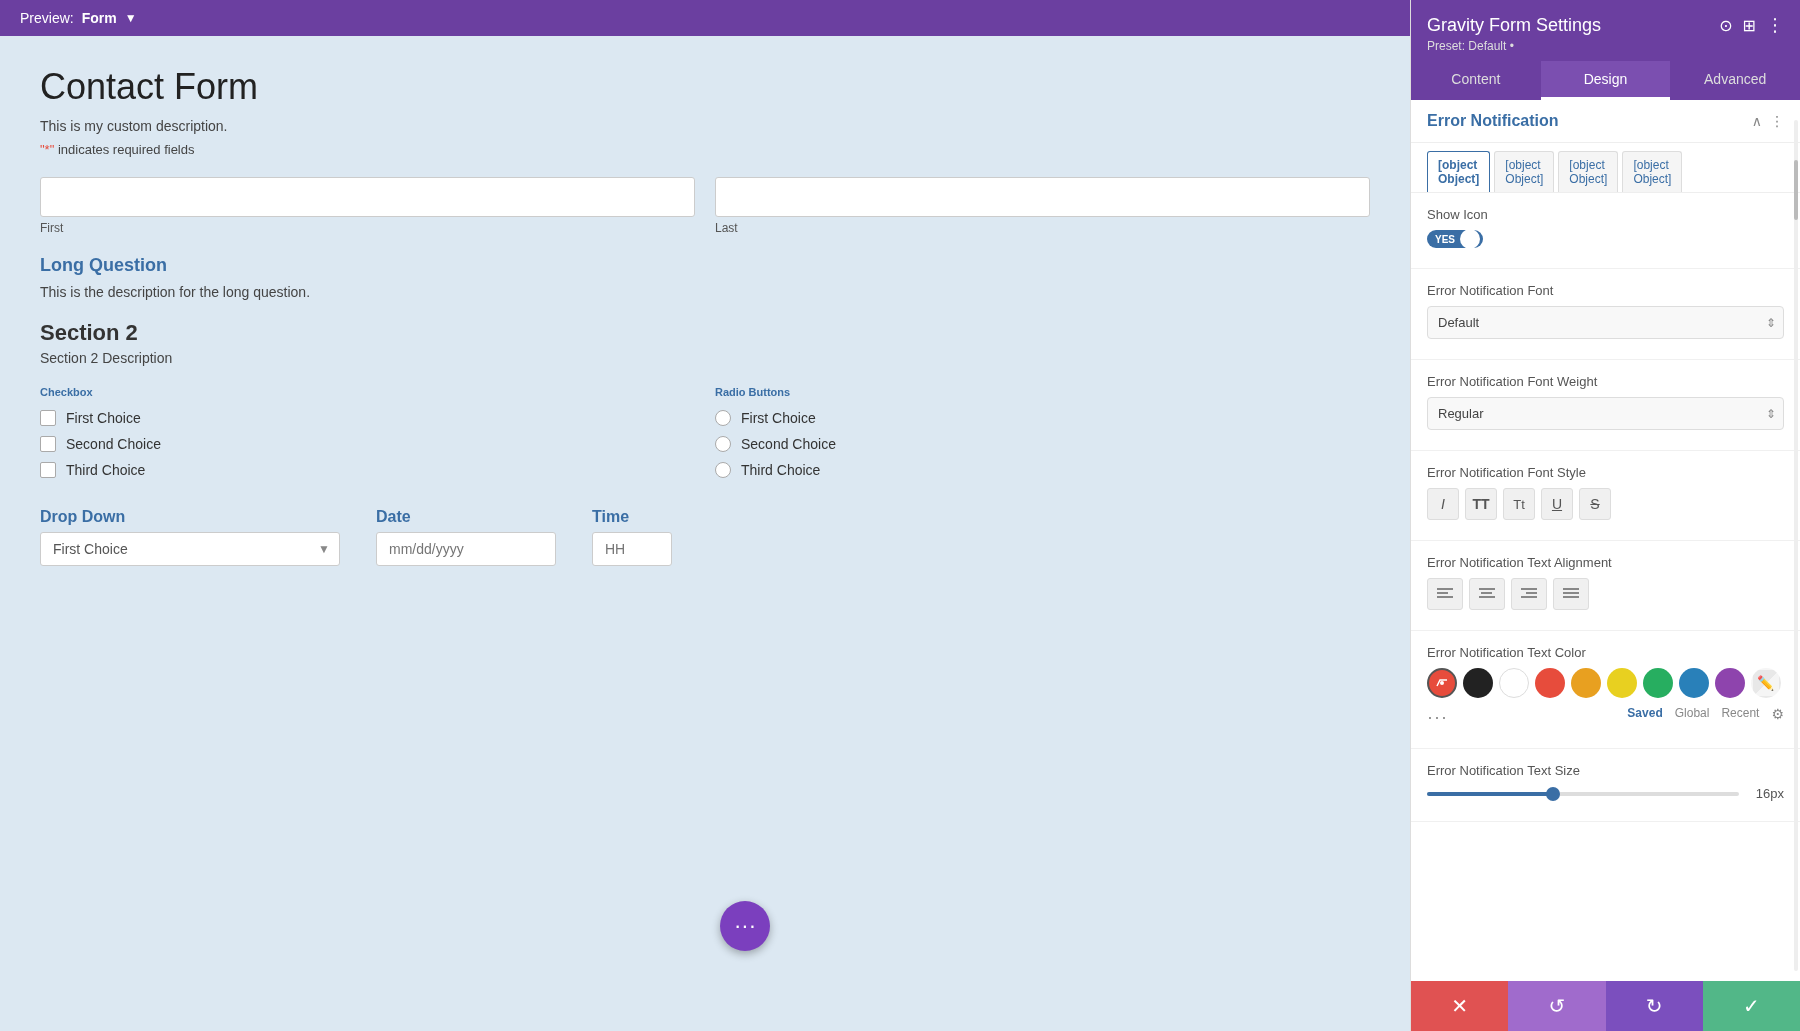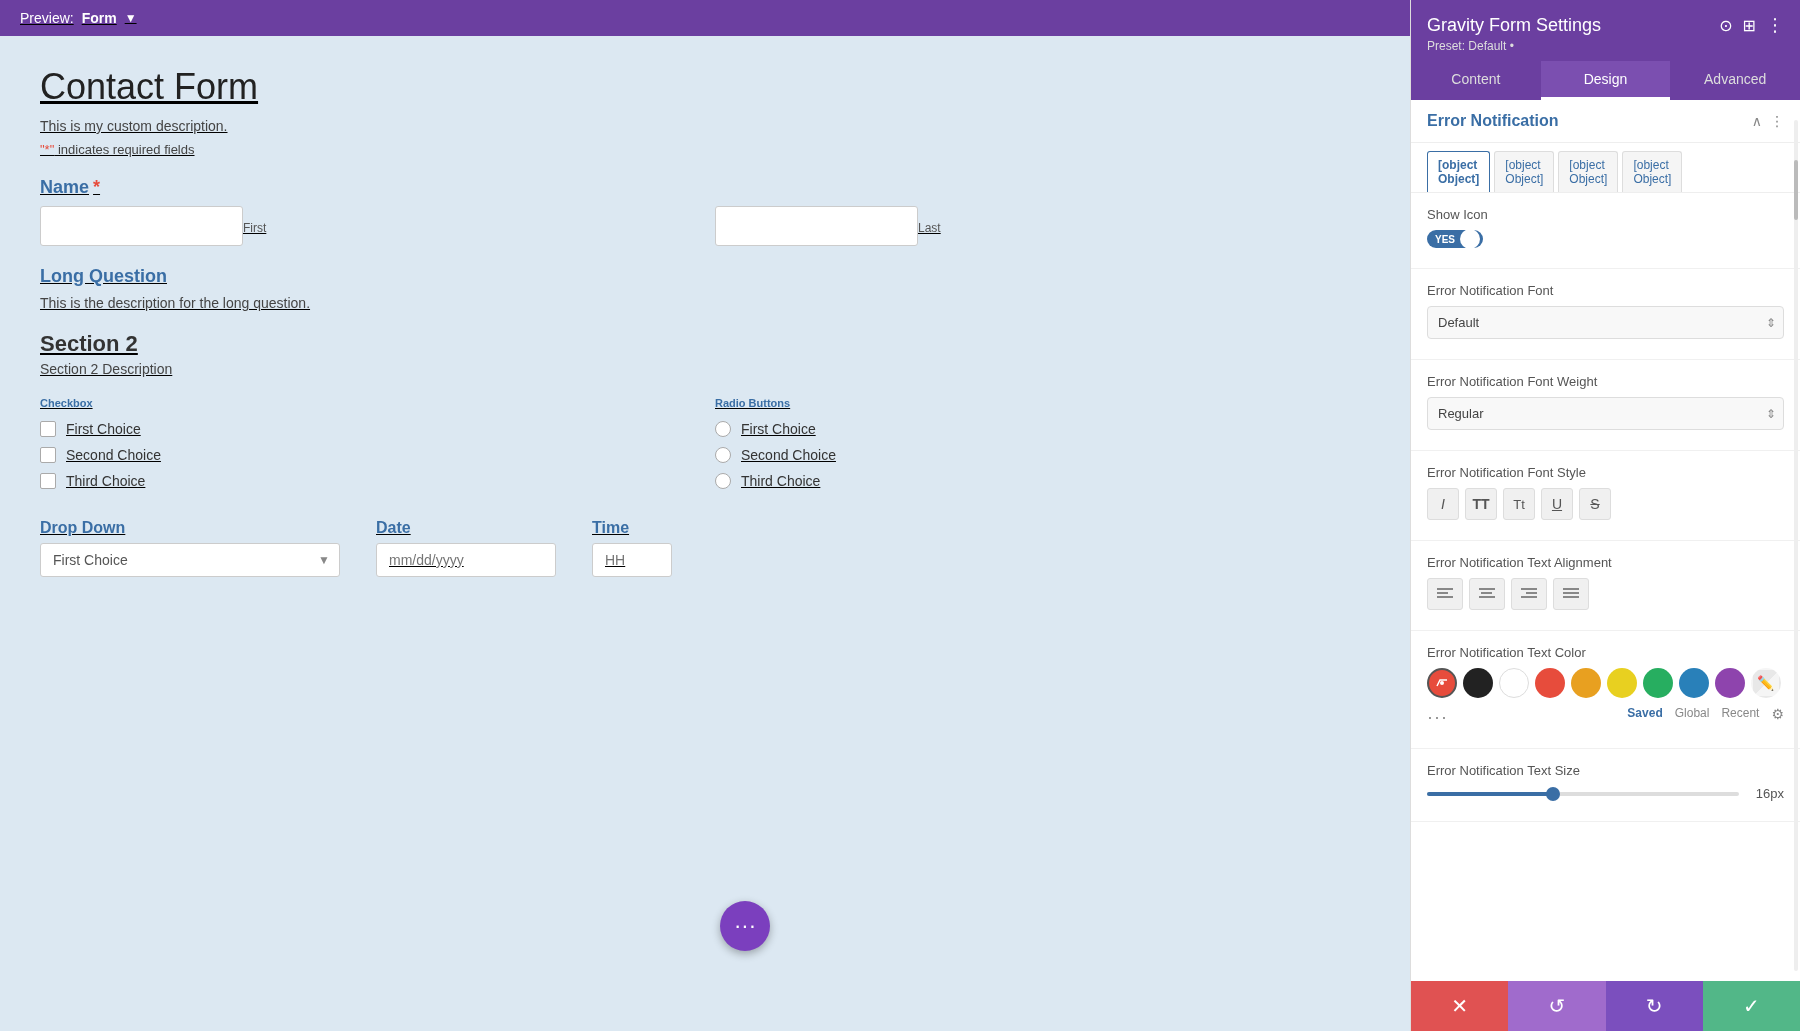--- a/index.html
+++ b/index.html
@@ -4,21 +4,20 @@
   <style>
     * { box-sizing: border-box; margin: 0; padding: 0; }
     body { font-family: -apple-system, BlinkMacSystemFont, 'Segoe UI', sans-serif; background: #e8edf2; display: flex; width: 1800px; min-height: 1031px; overflow: hidden; }
 
     
     .preview-area {
       flex: 1;
       background: #7dd3fc;
       display: flex;
       flex-direction: column;
-      text-decoration: underline;
     }
 
     .preview-bar {
       background: #6b3fa0;
       padding: 8px 20px;
       display: flex;
       align-items: center;
       gap: 8px;
       min-height: 36px;
     }
@@ -86,22 +85,21 @@
     }
 
     .name-row {
       display: flex;
       gap: 20px;
       margin-bottom: 4px;
     }
     .name-input-wrap {
       flex: 1;
       display: flex;
-      flex-direction: row;
-      align-items: center;
+      flex-direction: column;
     }
     .name-input {
       background: #fff;
       border: 1px solid #ccc;
       border-radius: 3px;
       height: 40px;
       padding: 0 10px;
       font-size: 14px;
       color: #999;
       outline: none;
@@ -612,24 +610,20 @@
   </div>
 
   <div class="form-container">
     <h1 class="form-title">Contact Form</h1>
     <p class="form-description">This is my custom description.</p>
     <p class="required-notice">
       <span>"*"</span> indicates required fields
     </p>
 
     <div class="field-section">
-      <div class="field-label">
-        <span>Name</span>
-        <span class="required-star">*</span>
-      </div>
       <div class="name-row">
         <div class="name-input-wrap">
           <input class="name-input" type="text" value="" style="">
           <span class="name-sublabel">First</span>
         </div>
         <div class="name-input-wrap">
           <input class="name-input" type="text" value="" style="">
           <span class="name-sublabel">Last</span>
         </div>
       </div>

